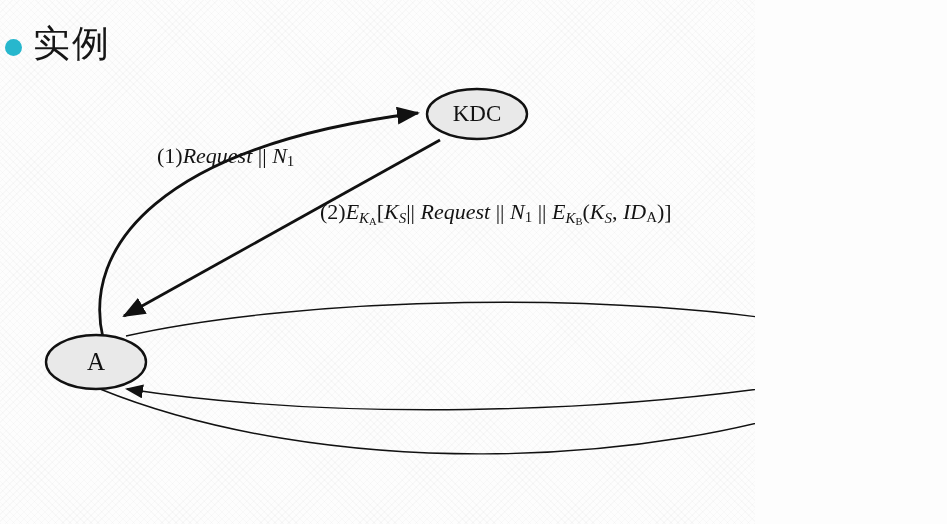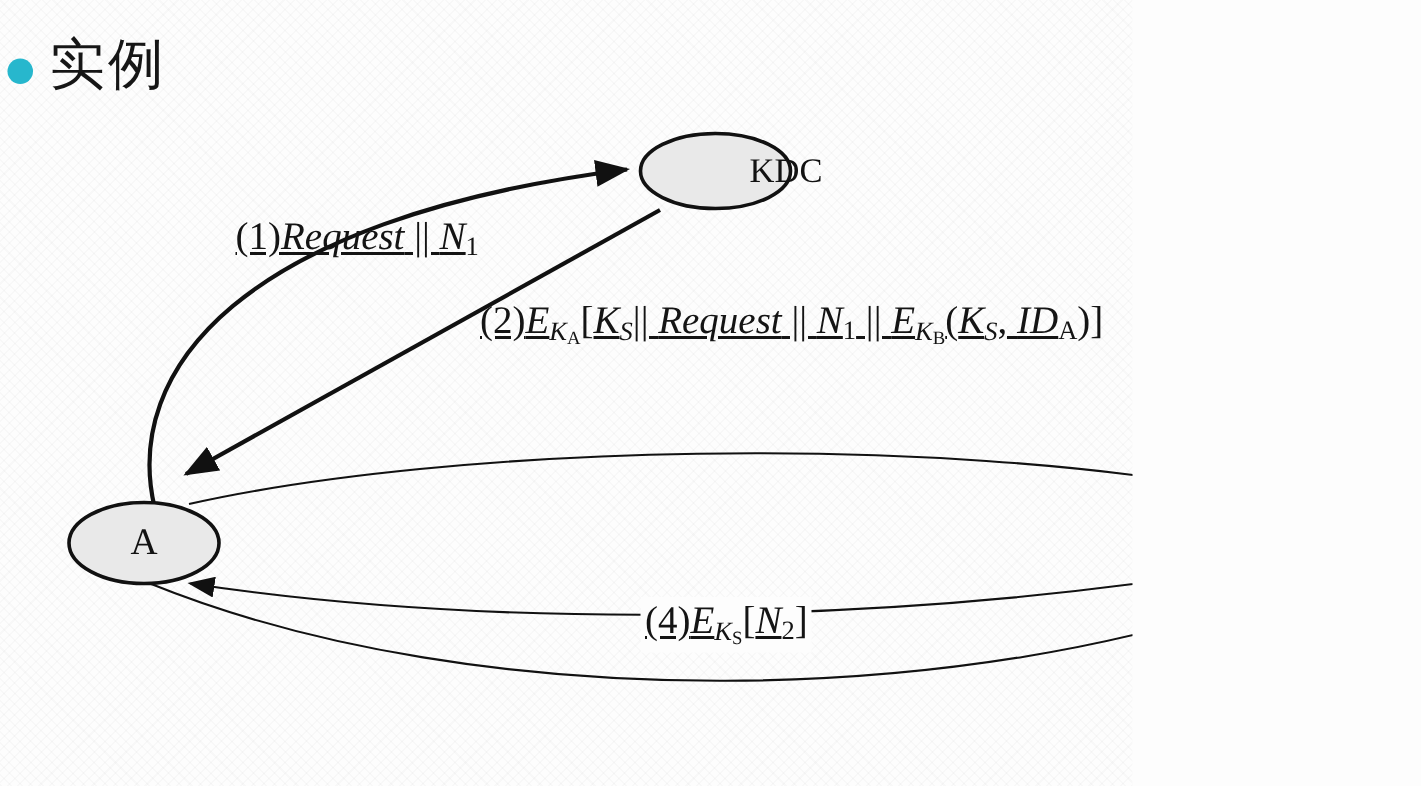--- a/index.html
+++ b/index.html
@@ -41,26 +41,25 @@
     position: absolute;
     width: 100px;
     text-align: center;
     color: #121212;
     font-size: 24px;
     line-height: 1.15;
     z-index: 3;
   }
   .msg-label {
     position: absolute;
-    font-size: 26px;
+    font-size: 22px;
     color: #141414;
     line-height: 1.05;
     white-space: nowrap;
     z-index: 3;
-    text-decoration: underline;
   }
   .msg-label.on-line { background: #fdfdfd; padding: 2px 3px; }
   
   .s-n  { font-style: normal; }
   .s-i  { font-style: italic; }
   .s-sub    { font-size: 68%; vertical-align: -22%; }
   .s-isub   { font-style: italic; font-size: 68%; vertical-align: -24%; }
   .s-subsub { font-size: 48%; vertical-align: -58%; }
 </style>
 </head>
@@ -91,25 +90,24 @@
 
     <path d="M 826 379 C 600 416, 330 420, 127 389" fill="none" stroke="#111111" stroke-width="1.4" marker-end="url(#ah-med)"></path>
 
     <path d="M 100 389 C 320 478, 650 472, 858 392" fill="none" stroke="#111111" stroke-width="1.4" marker-end="url(#ah-med)"></path>
 
     <ellipse cx="477" cy="114" rx="50" ry="25" fill="#e9e9e9" stroke="#111111" stroke-width="2.4"></ellipse>
     <ellipse cx="96" cy="362" rx="50" ry="27" fill="#e9e9e9" stroke="#111111" stroke-width="2.4"></ellipse>
     <ellipse cx="877" cy="360" rx="51" ry="27" fill="#e9e9e9" stroke="#111111" stroke-width="2.4"></ellipse>
   </svg>
 
-  <div class="node-label" style="left:427px; top:101px; font-size:23px;padding-left:47px;">KDC</div>
+  <div class="node-label" style="left:427px; top:101px; font-size:23px;">KDC</div>
   <div class="node-label" style="left:46px; top:348px; font-size:25px;">A</div>
   <div class="node-label" style="left:827px; top:346px; font-size:25px;">B</div>
 
   <div class="msg-label" style="left:157px; top:144px;"><span class="s-n">(1)</span><span class="s-i">Request</span><span class="s-n"> || </span><span class="s-i">N</span><span class="s-sub">1</span></div>
 
   <div class="msg-label" style="left:320px; top:200px;"><span class="s-n">(2)</span><span class="s-i">E</span><span class="s-isub">K</span><span class="s-subsub">A</span><span class="s-n">[</span><span class="s-i">K</span><span class="s-isub">S</span><span class="s-n">|| </span><span class="s-i">Request</span><span class="s-n"> || </span><span class="s-i">N</span><span class="s-sub">1</span><span class="s-n"> || </span><span class="s-i">E</span><span class="s-isub">K</span><span class="s-subsub">B</span><span class="s-n">(</span><span class="s-i">K</span><span class="s-isub">S</span><span class="s-n">, </span><span class="s-i">ID</span><span class="s-sub">A</span><span class="s-n">)]</span></div>
 
 
-  <div class="msg-label on-line" style="left:427px; top:398px;"><span class="s-n">(4)</span><span class="s-i">E</span><span class="s-isub">K</span><span class="s-subsub">S</span><span class="s-n">[</span><span class="s-i">N</span><span class="s-sub">2</span><span class="s-n">]</span></div>
 
 
 </div>
 
 </body></html>

